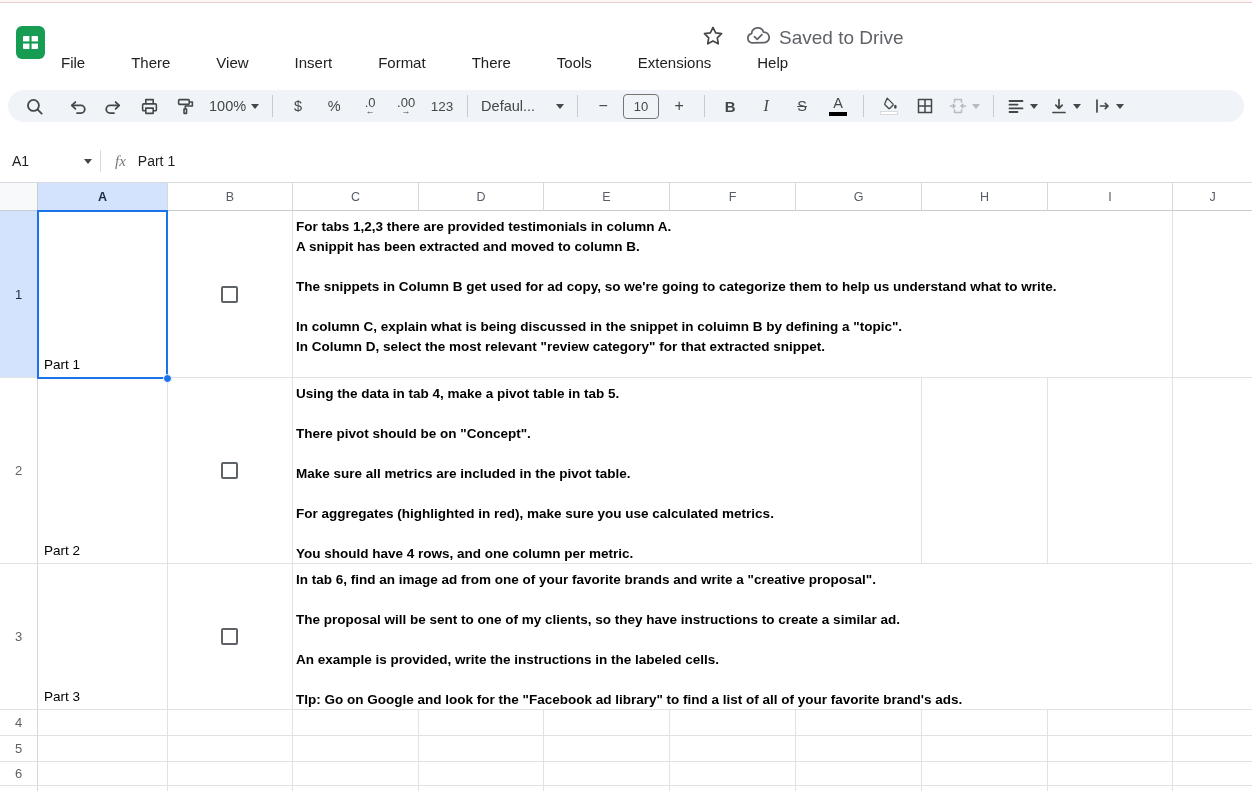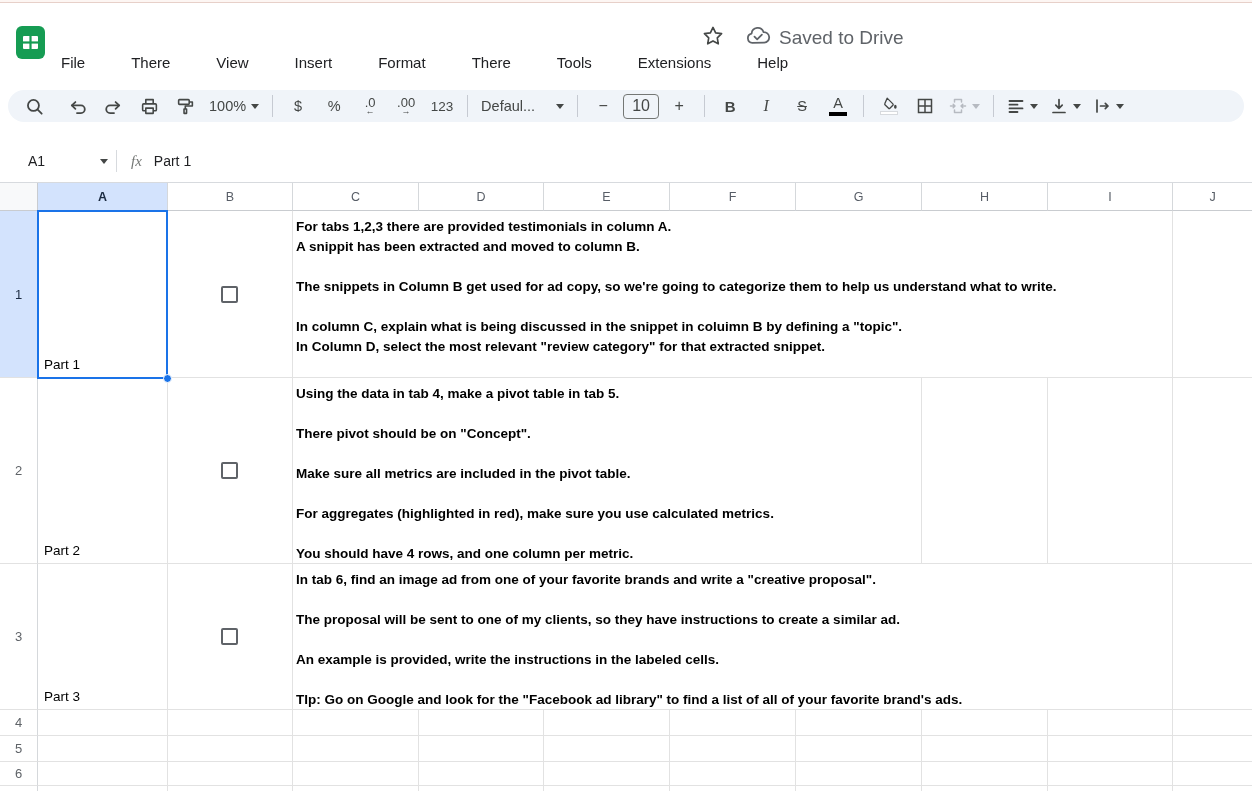--- a/index.html
+++ b/index.html
@@ -33,27 +33,27 @@
   .dec { display:inline-flex; flex-direction:column; align-items:center; line-height:10px; font-size:13px; }
   .dec small { font-size:9px; line-height:6px; }
   .bold-i { font-weight:700; font-size:15px; }
   .italic-i { font-style:italic; font-family:"Liberation Serif", serif; font-size:16px; }
   .strike-i { text-decoration:line-through; font-size:14.5px; }
   .color-a { display:inline-flex; flex-direction:column; align-items:center; font-size:14.5px; line-height:15px; }
   .color-a .bar { width:18px; height:3.5px; background:#000; margin-top:1px; }
   .fill-wrap { display:inline-flex; flex-direction:column; align-items:center; }
   .fill-wrap .bar { width:18px; height:3.5px; background:#fff; border:1px solid #d7dade; margin-top:0px; }
   #font-size-box { width:36px; height:25px; border:1px solid #747775; border-radius:4px; background:transparent;
-    display:flex; align-items:center; justify-content:center; font-size:16px; color:#444746; margin:0 2px; }
+    display:flex; align-items:center; justify-content:center; font-size:13px; color:#444746; margin:0 2px; }
   #font-name { font-size:14.5px; min-width:70px; text-align:left; }
 
   
   #formula-bar { position:absolute; left:0; top:140px; width:1252px; height:43px; background:#fff;
     border-bottom:1px solid #d7dade; display:flex; align-items:center; }
-  #name-box { display:flex; align-items:center; width:100px; padding-left:12px; font-size:14px; color:#202124;margin-left:16px; }
+  #name-box { display:flex; align-items:center; width:100px; padding-left:12px; font-size:14px; color:#202124; }
   #name-box .caret { margin-left:auto; margin-right:8px; }
   #fx-divider { width:1px; height:22px; background:#d7dade; }
   #fx-label { font-style:italic; font-family:"Liberation Serif", serif; color:#747775; font-size:15px; margin:0 12px 0 14px; }
   #formula-content { font-size:14px; color:#202124; }
 
   
   #grid { position:absolute; left:0; top:183px; width:1252px; height:608px; background:#fff; }
   .colhead { position:absolute; top:0; height:28px; border-right:1px solid #d5d8db; border-bottom:1px solid #c9ccd0;
     display:flex; align-items:center; justify-content:center; font-size:12.5px; color:#575d66; background:#fff; }
   .colhead.sel { background:#d3e3fd; color:#1b2b41; font-weight:bold; }

